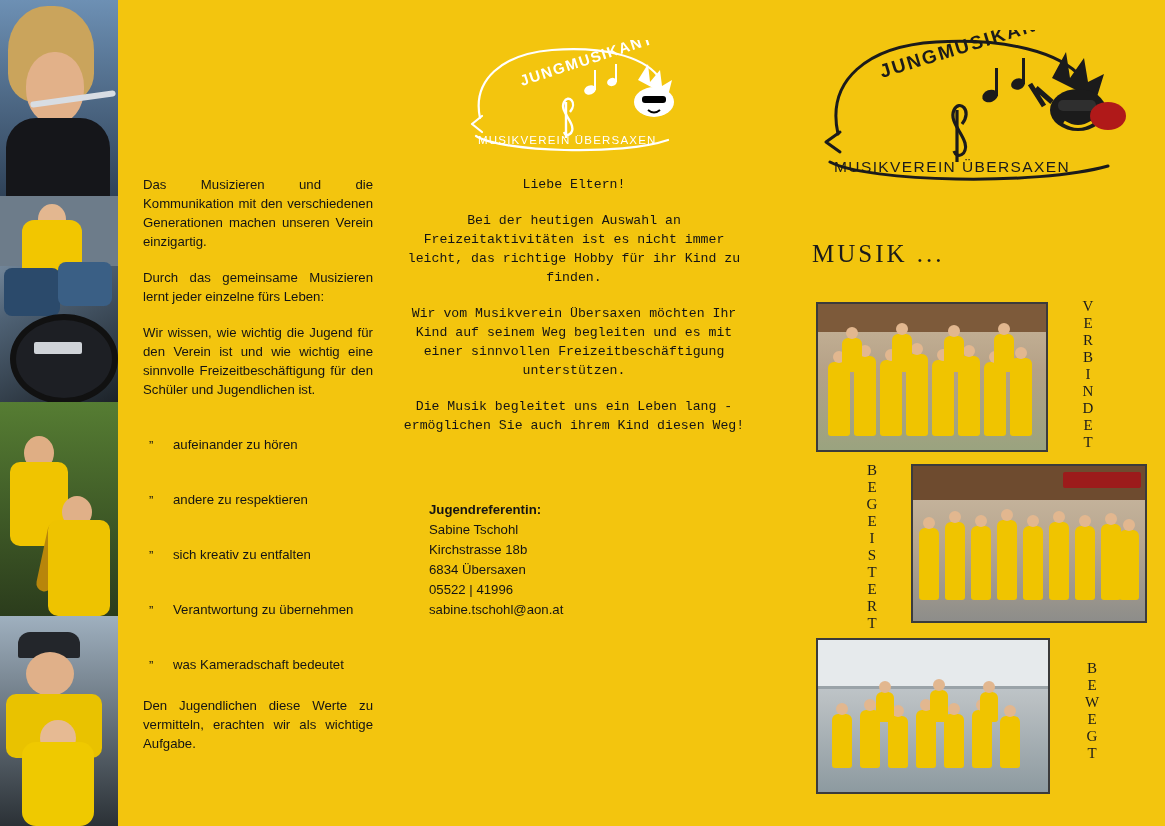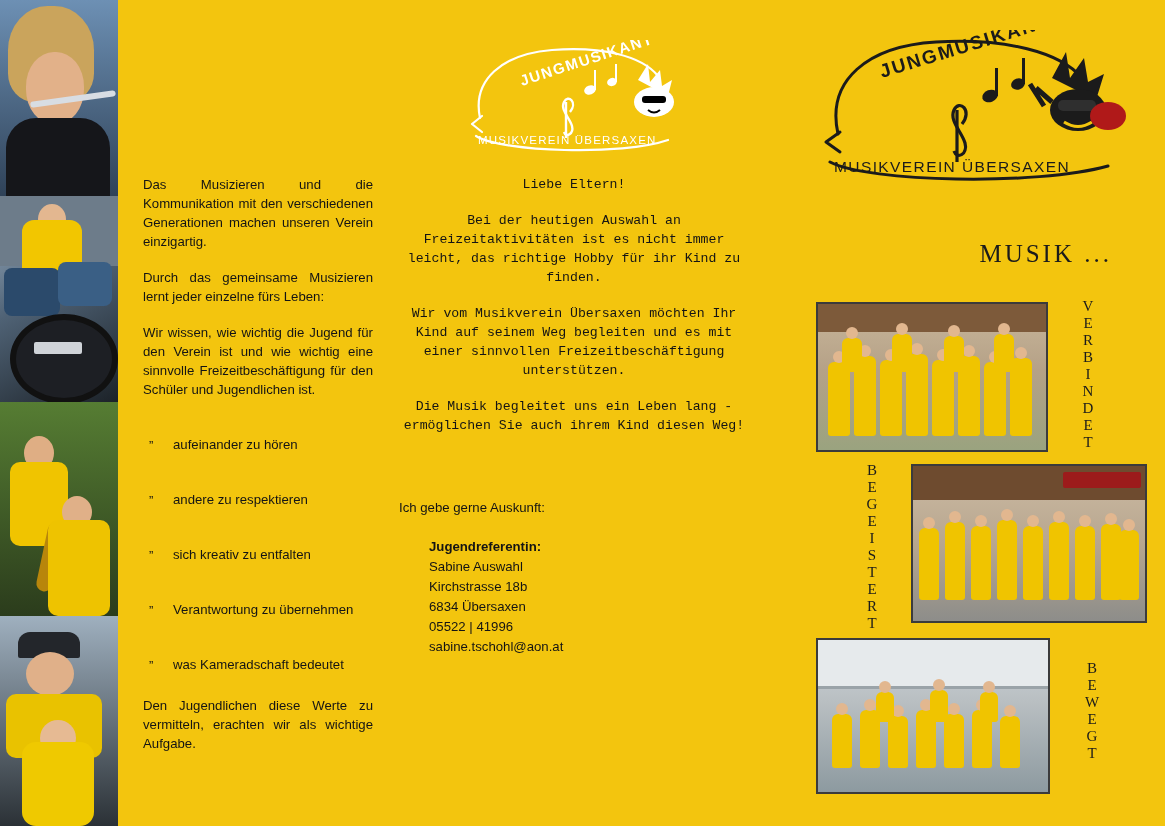--- a/index.html
+++ b/index.html
@@ -131,21 +131,21 @@
     width: 320px;
     height: 160px;
   }
   .logo-svg { width: 100%; height: 100%; display: block; }
 
   .musik-head {
     position: absolute;
     left: 812px;
     top: 240px;
     width: 300px;
-    text-align: right;
+    text-align: left;
     font-family: "Liberation Serif", serif;
     font-size: 25px;
     letter-spacing: 3px;
     color: #1b1b1b;
   }
 
   
   .rphoto {
     position: absolute;
     border: 2px solid #3b3b3b;
@@ -308,24 +308,23 @@
     </ul>
     <p class="body-text">Den Jugendlichen diese Werte zu vermitteln, erachten wir als wichtige Aufgabe.</p>
   </div>
 
   <div class="col-2">
     <p class="body-text">Liebe Eltern!</p>
     <p class="body-text">Bei der heutigen Auswahl an Freizeitaktivitäten ist es nicht immer leicht, das richtige Hobby für ihr Kind zu finden.</p>
     <p class="body-text">Wir vom Musikverein Übersaxen möchten Ihr Kind auf seinem Weg begleiten und es mit einer sinnvollen Freizeitbeschäftigung unterstützen.</p>
     <p class="body-text">Die Musik begleitet uns ein Leben lang - ermöglichen Sie auch ihrem Kind diesen Weg!</p>
     <div style="height:48px"></div>
-    <p class="ask-line">Ich gebe gerne Auskunft:</p>
     <div class="contact">
       <div class="name">Jugendreferentin:</div>
-      <div>Sabine Auswahl</div>
+      <div>Sabine Tschohl</div>
       <div>Kirchstrasse 18b</div>
       <div>6834 Übersaxen</div>
       <div>05522 | 41996</div>
       <div>sabine.tschohl@aon.at</div>
     </div>
   </div>
 
   <div class="musik-head">MUSIK ...</div>
 
   <div class="rphoto rp1">

